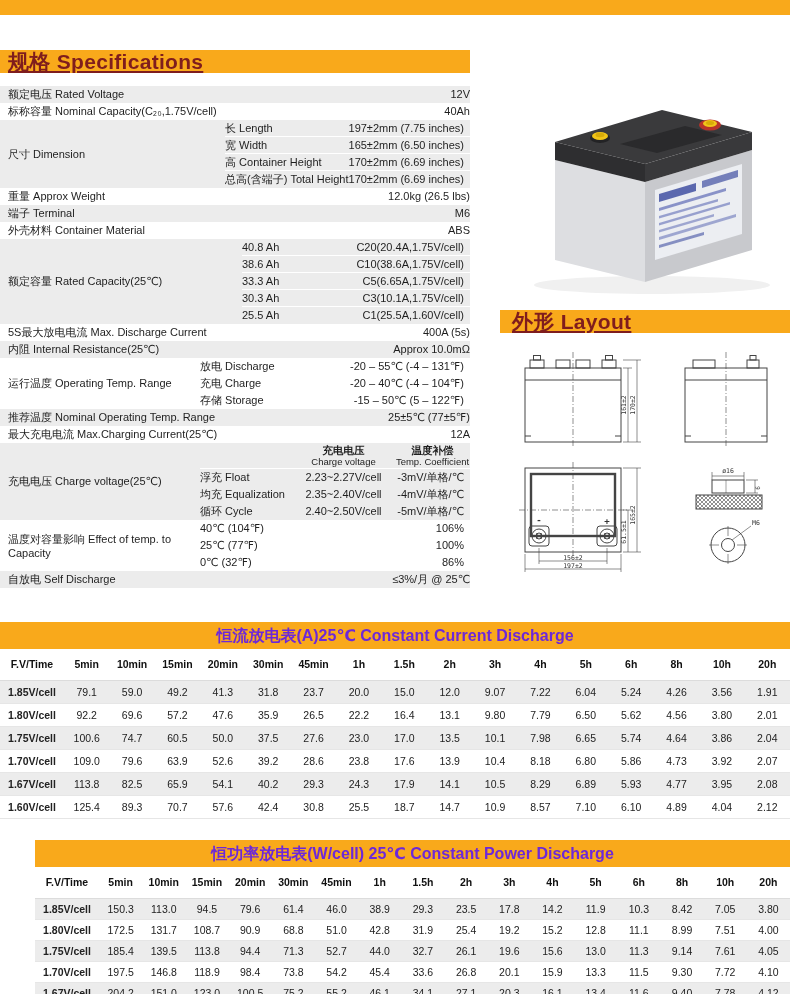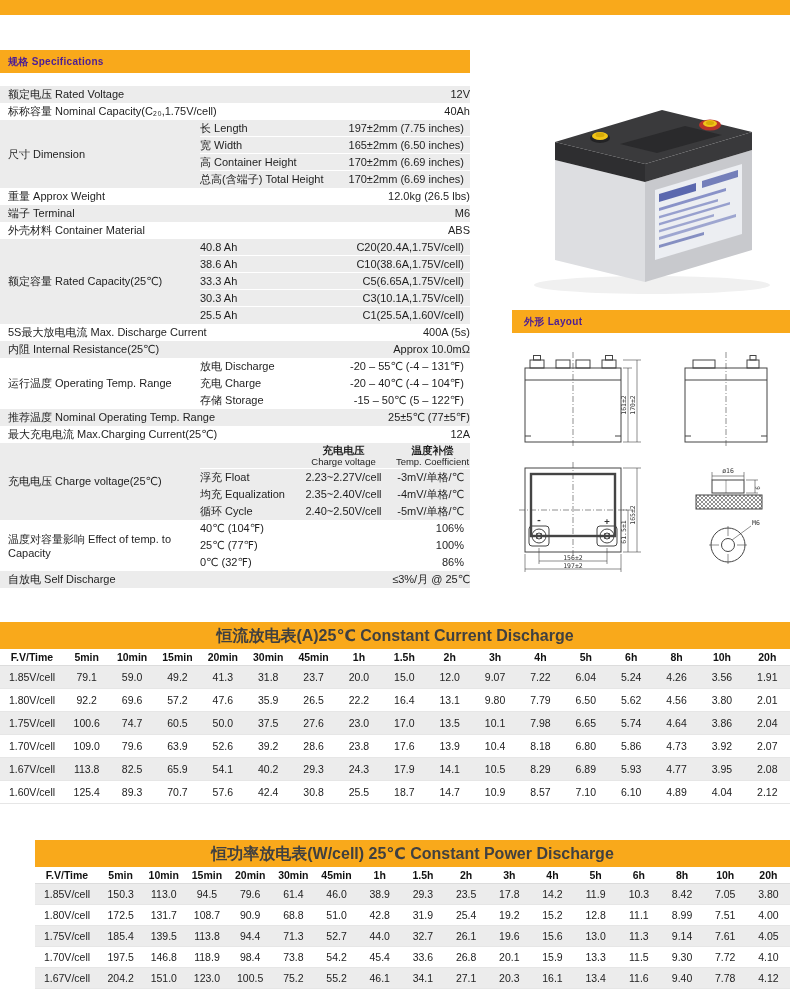--- a/index.html
+++ b/index.html
@@ -4,32 +4,32 @@
 <style>
   :root{ --yellow:#F9A91B; --shade:#ECECEC; --ink:#1e1e1e; }
   *{ box-sizing:border-box; margin:0; padding:0; }
   body{ font-family:"Liberation Sans","DejaVu Sans",sans-serif; background:#fff; }
   .page{ position:relative; width:790px; height:994px; background:#fff; overflow:hidden; }
 
   .topbar{ position:absolute; top:0; left:0; width:790px; height:15px; background:var(--yellow); }
 
   
   .spec-col{ position:absolute; top:50px; left:0; width:470px; }
-  .sec-header{ height:23px; background:var(--yellow); color:#4c1d95; font-weight:bold;
-               font-size:10px; line-height:23px; padding-left:8px; letter-spacing:.3px; }
+  .sec-header{ height:23px; background:var(--yellow); color:#7f1d1d; font-weight:bold;
+               font-size:21px; line-height:23px; padding-left:8px; letter-spacing:.3px;text-decoration:underline; }
   .spec-rows{ margin-top:13px; }
   .spec-row{ display:flex; font-size:11px; color:var(--ink); }
   .spec-row.shade{ background:var(--shade); }
   .spec-row.simple{ height:17px; line-height:17px; justify-content:space-between; }
   .spec-row.simple .lab{ padding-left:8px; white-space:nowrap; }
   .spec-row.simple .val{ white-space:nowrap; }
   .g-label{ width:200px; padding-left:8px; display:flex; align-items:center; }
   .g-sub{ flex:1; display:flex; flex-direction:column; }
   .subrow{ display:flex; height:17px; line-height:17px; }
-  .shade .subrow{ border-bottom:1px solid #fff; }
+  .shade .subrow{ border-bottom:1px solid #fff;margin-left:42px; }
   .shade .subrow:last-child{ border-bottom:none; }
   .subrow .mid{ flex:1; text-align:left; white-space:nowrap; }
   .subrow .val{ padding-right:6px; text-align:right; white-space:nowrap; }
   .ch-head{ display:flex; height:26px; border-bottom:1px solid #fff; }
   .ch-spacer{ width:92px; }
   .ch-hcol{ display:flex; flex-direction:column; justify-content:center; text-align:center; }
   .ch-hcol .cn{ font-weight:bold; font-size:10.5px; line-height:12px; }
   .ch-hcol .en{ font-size:9.5px; line-height:11px; }
   .ch-hcol.volt{ width:103px; }
   .ch-hcol.coef{ flex:1; padding-right:0; }
@@ -41,31 +41,31 @@
   
   .photo-wrap{ position:absolute; top:82px; left:500px; width:290px; height:220px; }
   .layout-header{ position:absolute; top:310px; left:500px; width:290px; }
   .drawings{ position:absolute; top:340px; left:500px; width:290px; height:258px; }
   svg text{ font-family:"DejaVu Sans Mono","Liberation Mono",monospace; fill:#333; }
 
   
   .dtable{ position:absolute; left:0; width:790px; }
   .dtable.t1{ top:622px; }
   .dtable.t2{ top:840px;padding-left:35px; }
-  .dtitle{ height:27px; background:var(--yellow); color:#404040; font-weight:bold;
+  .dtitle{ height:27px; background:var(--yellow); color:#6d28d9; font-weight:bold;
            font-size:16px; line-height:27px; text-align:center; }
   table{ width:100%; border-collapse:collapse; table-layout:fixed; }
   col.fvcol{ width:64px; }
-  thead th{ font-size:10.5px; font-weight:bold; color:#111; height:16px; text-align:center;
+  thead th{ font-size:10.5px; font-weight:bold; color:#111; height:31px; text-align:center;
             border-bottom:1px solid #dcdcdc; }
   tbody td{ font-size:10.5px; color:#222; text-align:center; border-bottom:1px solid #e6e6e6; }
   .t1 tbody td{ height:23px; }
   .t2 tbody td{ height:21px; }
   tbody tr:nth-child(odd){ background:var(--shade); }
-  tbody td:first-child{ font-weight:normal; }
+  tbody td:first-child{ font-weight:bold; }
 </style>
 </head>
 <body>
 
 <div class="page">
 
   <div class="topbar"></div>
 
   <div class="spec-col">
     <div class="sec-header">规格 Specifications</div>
@@ -256,21 +256,21 @@
         <polygon points="159,134 218,117 218,119.5 159,136.5" fill="#5a67b5" opacity=".6"></polygon>
         <polygon points="159,141 230,120 230,122.5 159,143.5" fill="#5a67b5" opacity=".6"></polygon>
         <polygon points="159,148 214,132 214,134.5 159,150.5" fill="#5a67b5" opacity=".55"></polygon>
         <polygon points="159,155 236,132 236,135 159,158" fill="#5a67b5" opacity=".55"></polygon>
         <polygon points="159,163 204,150 204,153 159,166" fill="#3b4aa0" opacity=".6"></polygon>
       </g>
     </svg>
   </div>
 
   <div class="layout-header">
-    <div class="sec-header" style="padding-left:12px;margin-left:12px;">外形 Layout</div>
+    <div class="sec-header" style="padding-left:12px;">外形 Layout</div>
   </div>
 
   <div class="drawings">
     <svg width="290" height="258" viewBox="0 0 290 258">
       <defs>
         <pattern id="hatch" width="4" height="4" patternUnits="userSpaceOnUse">
           <path d="M0,4 L4,0 M0,0 L4,4" stroke="#444" stroke-width="0.6"></path>
         </pattern>
       </defs>
       <g stroke="#444" stroke-width="1" fill="none">

